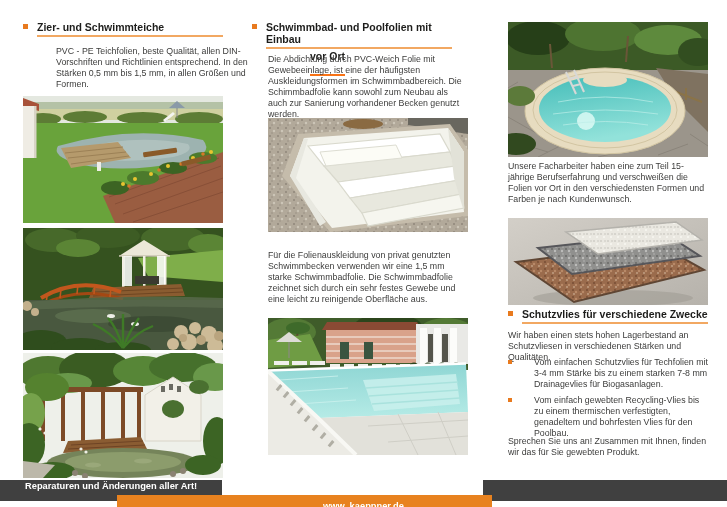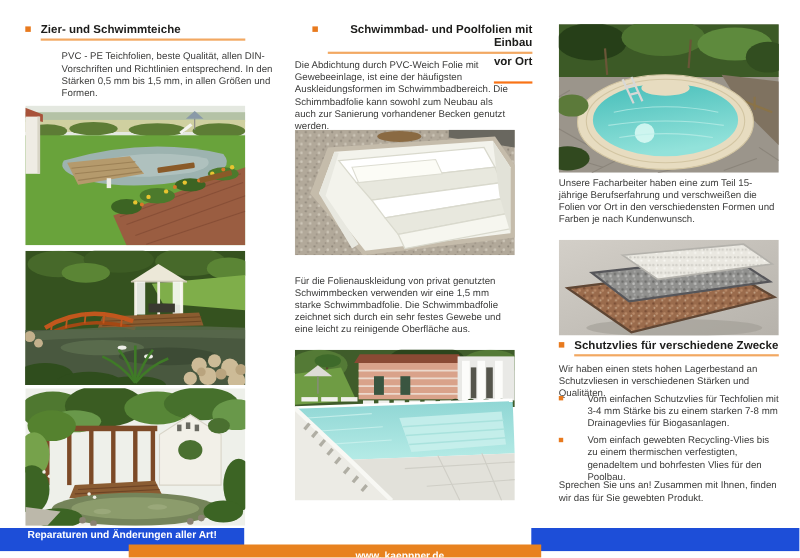--- a/index.html
+++ b/index.html
@@ -16,21 +16,21 @@
   .hline1{border-bottom:2px solid #f2a862;padding-bottom:2px;}
   .hline2{display:inline-block;border-bottom:2px solid #f97316;padding-bottom:12px;margin-top:1px;margin-left:44px;}
   
   .body-text{font-size:8.8px;line-height:11px;}
   .blist{display:flex;gap:22px;align-items:flex-start;}
   .bsq{width:4px;height:4px;background:#e87a1e;margin-top:3px;flex:0 0 auto;}
   .blist .body-text{flex:1;}
   
   .photo{display:block;}
   
-  .bar-green{background:#1d4ed8;height:21px;}
+  .bar-green{background:#404040;height:21px;}
   .bar-green .bar-text{color:#fff;font-weight:bold;font-size:9.3px;line-height:13px;padding-left:25px;}
   .bar-orange{background:#e8821f;height:12px;}
   .url-layer{left:0;top:495px;width:727px;height:12px;text-align:center;}
   .url-layer span{color:#fff;font-weight:bold;font-size:9.3px;line-height:12px;}
 </style>
 </head>
 <body>
 
 <div class="page">
 
@@ -230,21 +230,21 @@
       <polygon points="0,108 32,112 20,125 0,125" fill="#bcb8aa"></polygon>
       <g fill="#8a8272">
           <circle cx="52" cy="120" r="3"></circle>
           <circle cx="62" cy="123" r="3"></circle>
           <circle cx="150" cy="121" r="3"></circle>
           <circle cx="160" cy="118" r="3"></circle>
         </g>
     </svg>
   </div>
 
-  <div class="abs col heading" style="left:284px;top:21px;text-align:right;">
+  <div class="abs col heading" style="left:252px;top:21px;">
     <span class="sq"></span>
     <div class="htext2">
       <div class="hline1">Schwimmbad- und Poolfolien mit Einbau</div>
       <div><span class="hline2">vor Ort</span></div>
     </div>
   </div>
   <div class="abs col body-text" style="left:268px;top:54px;">Die Abdichtung durch PVC-Weich Folie mit Gewebeeinlage, ist eine der häufigsten Auskleidungsformen im Schwimmbadbereich. Die Schimmbadfolie kann sowohl zum Neubau als auch zur Sanierung vorhandener Becken genutzt werden.</div>
 
   <div class="abs" style="left:268px;top:118px;">
     <svg class="photo" width="200" height="114" viewBox="0 0 200 114" preserveAspectRatio="none">

